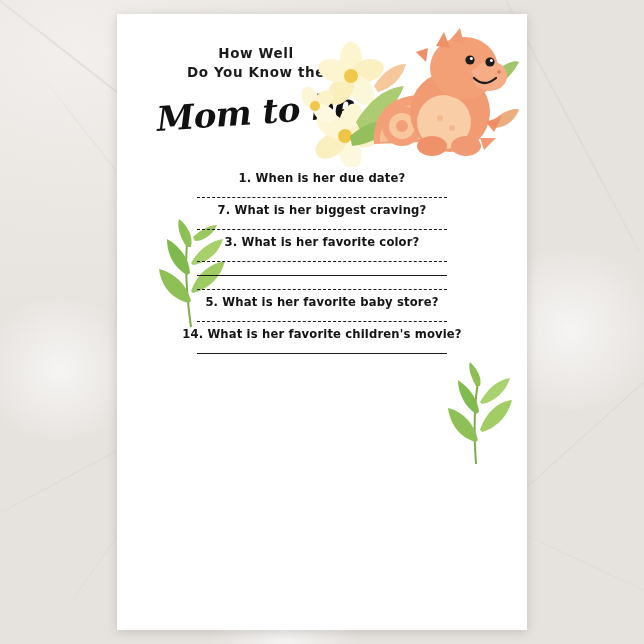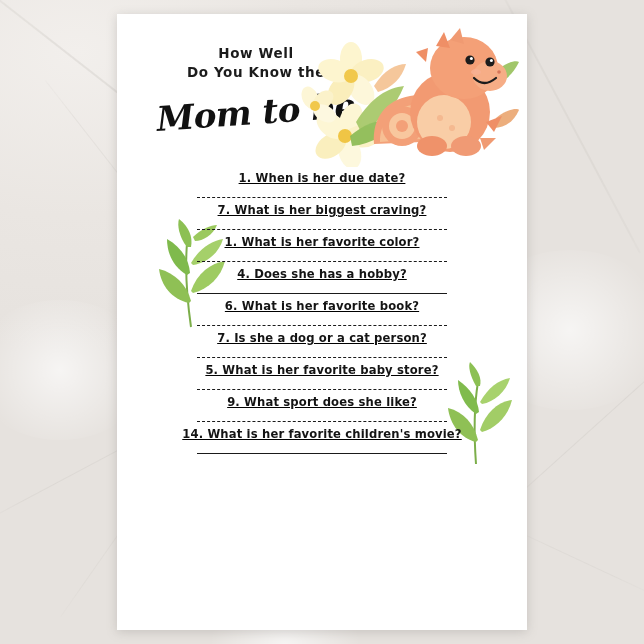--- a/index.html
+++ b/index.html
@@ -127,21 +127,20 @@
     height: 105px;
   }
 
   
   .questions {
     position: absolute;
     left: 0;
     top: 156px;
     width: 410px;
     z-index: 4;
-    text-decoration: underline;
   }
   .q-item {
     text-align: center;
     margin-bottom: 4px;
   }
   .q-text {
     font-family: "DejaVu Sans", sans-serif;
     font-size: 11.6px;
     font-weight: 600;
     color: #141414;
@@ -296,49 +295,39 @@
         <div class="q-text">1. When is her due date?</div>
         <div class="q-line"></div>
       </div>
 
       <div class="q-item">
         <div class="q-text">7. What is her biggest craving?</div>
         <div class="q-line"></div>
       </div>
 
       <div class="q-item">
-        <div class="q-text">1. What is her favorite color?</div>
-        <div class="q-line"></div>
-      </div>
-
-      <div class="q-item">
-        <div class="q-text">4. Does she has a hobby?</div>
+        <div class="q-text">3. What is her favorite color?</div>
+        <div class="q-line"></div>
+      </div>
+
+      <div class="q-item">
         <div class="q-line solid"></div>
       </div>
 
 
       <div class="q-item">
-        <div class="q-text">6. What is her favorite book?</div>
-        <div class="q-line"></div>
-      </div>
-
-      <div class="q-item">
-        <div class="q-text">7. Is she a dog or a cat person?</div>
-        <div class="q-line"></div>
-      </div>
+        <div class="q-line"></div>
+      </div>
+
 
       <div class="q-item">
         <div class="q-text">5. What is her favorite baby store?</div>
         <div class="q-line"></div>
       </div>
 
-      <div class="q-item">
-        <div class="q-text">9. What sport does she like?</div>
-        <div class="q-line"></div>
-      </div>
 
       <div class="q-item">
         <div class="q-text">14. What is her favorite children's movie?</div>
         <div class="q-line solid"></div>
       </div>
 
     </div>
   </div>
 </div>
 

